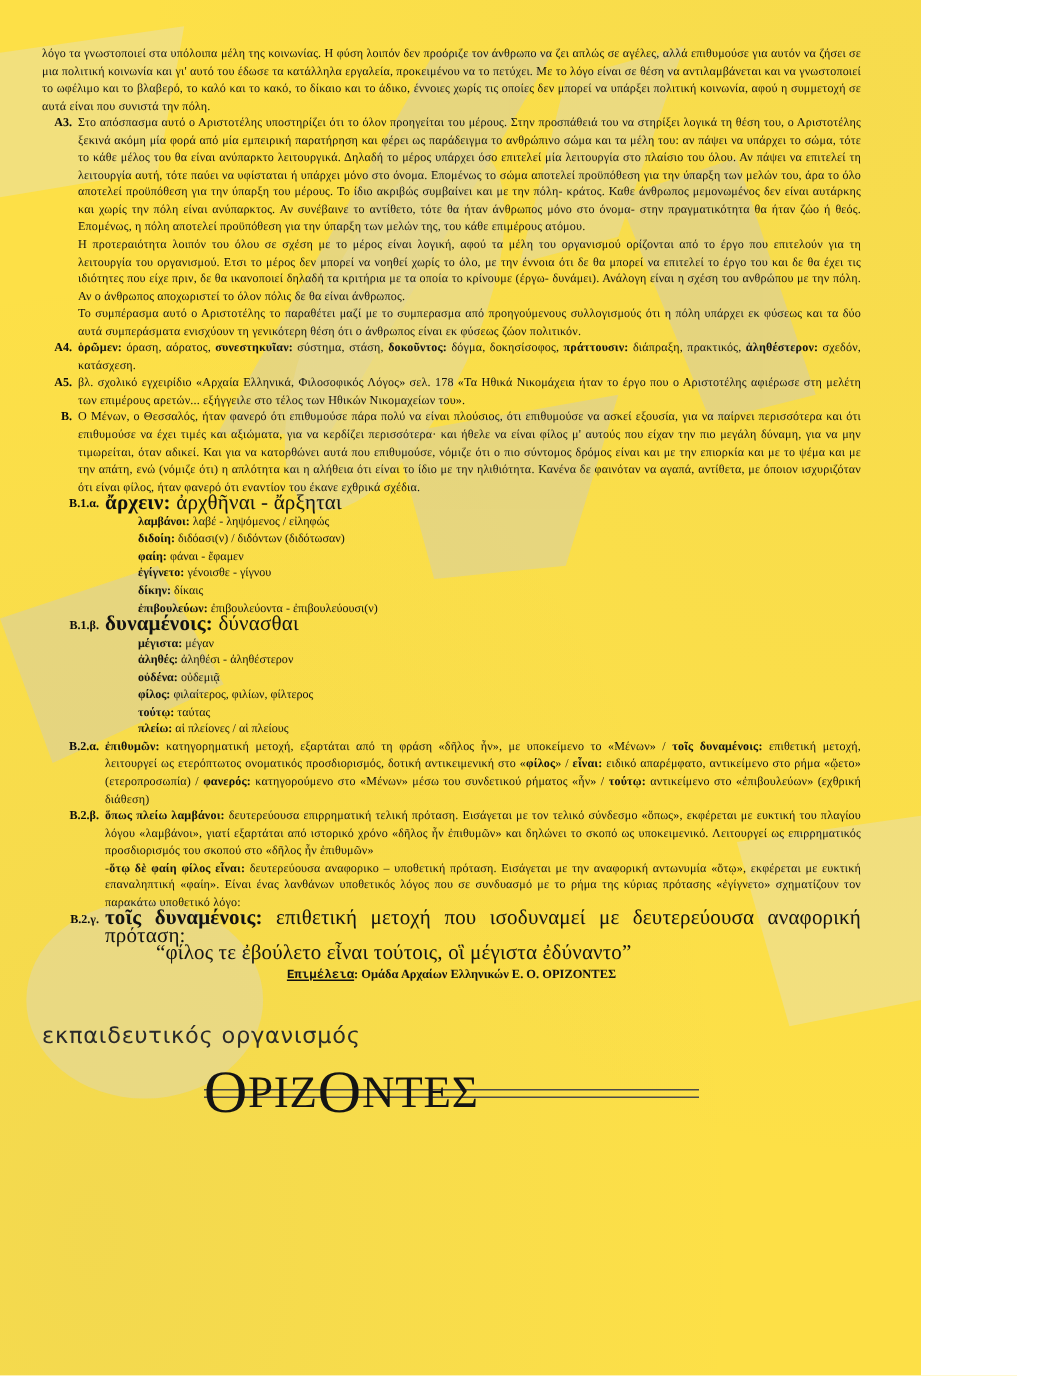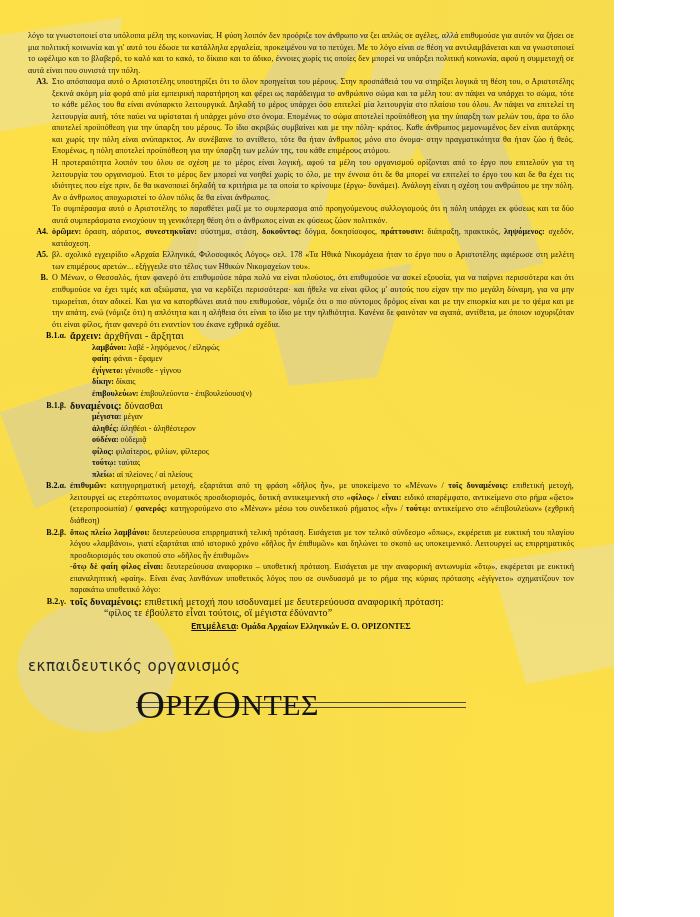--- a/index.html
+++ b/index.html
@@ -67,21 +67,21 @@
   p.para {
     margin: 0;
     font-size: 8.05px;
     line-height: 11.55px;
     text-align: justify;
     color: #121212;
     letter-spacing: 0.12px;
   }
   p.plain {
     margin: 0;
-    font-size: 10px;
+    font-size: 14px;
     line-height: 11.55px;
     text-align: justify;
     color: #121212;
     letter-spacing: 0.12px;
   }
   .lex-list {
     margin: 0;
     padding: 0 0 0 22px;
     list-style: none;
   }
@@ -184,21 +184,21 @@
       <div class="body">
         <p class="para">Στο απόσπασμα αυτό ο Αριστοτέλης υποστηρίζει ότι το όλον προηγείται του μέρους. Στην προσπάθειά του να στηρίξει λογικά τη θέση του, ο Αριστοτέλης ξεκινά ακόμη μία φορά  από μία εμπειρική παρατήρηση και φέρει ως παράδειγμα το ανθρώπινο σώμα και τα μέλη του: αν πάψει να υπάρχει το σώμα, τότε το κάθε μέλος του θα είναι ανύπαρκτο λειτουργικά. Δηλαδή το μέρος υπάρχει όσο επιτελεί μία λειτουργία στο πλαίσιο του όλου. Αν πάψει να επιτελεί τη λειτουργία αυτή, τότε παύει να υφίσταται ή υπάρχει μόνο στο όνομα. Επομένως το σώμα αποτελεί προϋπόθεση για την ύπαρξη των μελών του, άρα το όλο αποτελεί προϋπόθεση για την ύπαρξη του μέρους.  Το ίδιο ακριβώς συμβαίνει και με την  πόλη- κράτος. Καθε άνθρωπος μεμονωμένος δεν είναι αυτάρκης  και χωρίς την πόλη είναι ανύπαρκτος. Αν συνέβαινε το αντίθετο, τότε θα ήταν άνθρωπος μόνο στο όνομα- στην πραγματικότητα θα ήταν ζώο ή θεός. Επομένως, η πόλη αποτελεί προϋπόθεση για την ύπαρξη των μελών της, του κάθε επιμέρους ατόμου.</p>
         <p class="para">Η προτεραιότητα λοιπόν του όλου σε σχέση  με το μέρος είναι λογική, αφού τα μέλη του οργανισμού ορίζονται από το έργο που επιτελούν για τη λειτουργία του οργανισμού. Ετσι το μέρος δεν μπορεί να νοηθεί χωρίς το όλο, με την έννοια ότι δε θα μπορεί να επιτελεί το έργο του και δε θα έχει τις ιδιότητες που είχε πριν, δε θα ικανοποιεί δηλαδή τα κριτήρια με τα οποία το κρίνουμε (έργω- δυνάμει). Ανάλογη είναι η σχέση του ανθρώπου με την πόλη. Αν ο άνθρωπος αποχωριστεί το όλον πόλις δε θα είναι άνθρωπος.</p>
         <p class="para">Το συμπέρασμα αυτό ο Αριστοτέλης το παραθέτει μαζί με το συμπερασμα από προηγούμενους συλλογισμούς ότι η πόλη υπάρχει εκ φύσεως και τα δύο αυτά συμπεράσματα ενισχύουν τη γενικότερη θέση ότι ο άνθρωπος είναι εκ φύσεως ζώον πολιτικόν.</p>
       </div>
     </div>
 
     <div class="block">
       <div class="label w-a">Α4.</div>
       <div class="body">
-        <p class="para"><b>ὁρῶμεν:</b> όραση, αόρατος, <b>συνεστηκυῖαν:</b> σύστημα, στάση, <b>δοκοῦντος:</b> δόγμα, δοκησίσοφος, <b>πράττουσιν:</b> διάπραξη, πρακτικός, <b>ληψόμενος:</b> σχεδόν, κατάσχεση.</p>
+        <p class="para"><b>ὁρῶμεν:</b> όραση, αόρατος, <b>συνεστηκυῖαν:</b> σύστημα, στάση, <b>δοκοῦντος:</b> δόγμα, δοκησίσοφος, <b>πράττουσιν:</b> διάπραξη, πρακτικός, <b>ἀληθέστερον:</b> σχεδόν, κατάσχεση.</p>
       </div>
     </div>
 
     <div class="block">
       <div class="label w-a">Α5.</div>
       <div class="body">
         <p class="para">βλ. σχολικό εγχειρίδιο «Αρχαία Ελληνικά, Φιλοσοφικός Λόγος»  σελ. 178 «Τα Ηθικά Νικομάχεια ήταν το έργο που ο Αριστοτέλης αφιέρωσε στη μελέτη των επιμέρους αρετών... εξήγγειλε στο τέλος των Ηθικών Νικομαχείων του».</p>
       </div>
     </div>
 
@@ -208,20 +208,21 @@
         <p class="para">Ο Μένων, ο Θεσσαλός, ήταν φανερό ότι επιθυμούσε πάρα πολύ να είναι πλούσιος, ότι επιθυμούσε να ασκεί εξουσία, για να παίρνει περισσότερα και ότι επιθυμούσε να έχει τιμές και αξιώματα, για να κερδίζει περισσότερα· και ήθελε να είναι φίλος μ' αυτούς που είχαν την πιο μεγάλη δύναμη, για να μην τιμωρείται, όταν αδικεί. Και για να κατορθώνει αυτά που επιθυμούσε, νόμιζε ότι ο πιο σύντομος δρόμος είναι και με την επιορκία και με το ψέμα και με την απάτη, ενώ (νόμιζε ότι) η απλότητα και η αλήθεια ότι είναι το ίδιο με την ηλιθιότητα. Κανένα δε φαινόταν να αγαπά, αντίθετα, με όποιον ισχυριζόταν ότι είναι φίλος, ήταν φανερό ότι εναντίον του έκανε εχθρικά σχέδια.</p>
       </div>
     </div>
 
     <div class="block">
       <div class="label w-b">Β.1.α.</div>
       <div class="body">
         <p class="plain"><b>ἄρχειν:</b> ἀρχθῆναι - ἄρξηται</p>
         <ul class="lex-list">
           <li><b>λαμβάνοι:</b> λαβέ - ληψόμενος / εἰληφώς</li>
+          <li><b>διδοίη:</b> διδόασι(ν) / διδόντων (διδότωσαν)</li>
           <li><b>φαίη:</b> φάναι - ἔφαμεν</li>
           <li><b>ἐγίγνετο:</b> γένοισθε - γίγνου</li>
           <li><b>δίκην:</b> δίκαις</li>
           <li><b>ἐπιβουλεύων:</b> ἐπιβουλεύοντα - ἐπιβουλεύουσι(ν)</li>
         </ul>
       </div>
     </div>
 
     <div class="block">
       <div class="label w-b">Β.1.β.</div>

